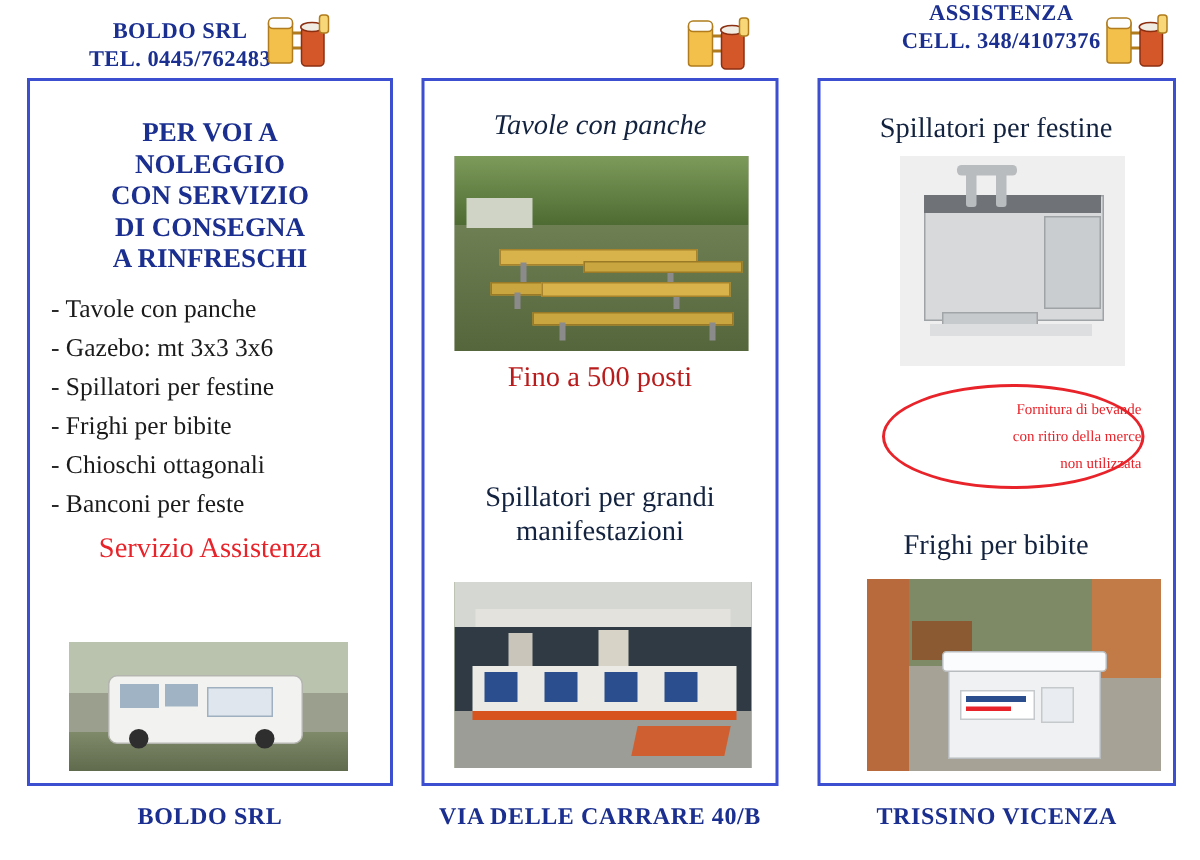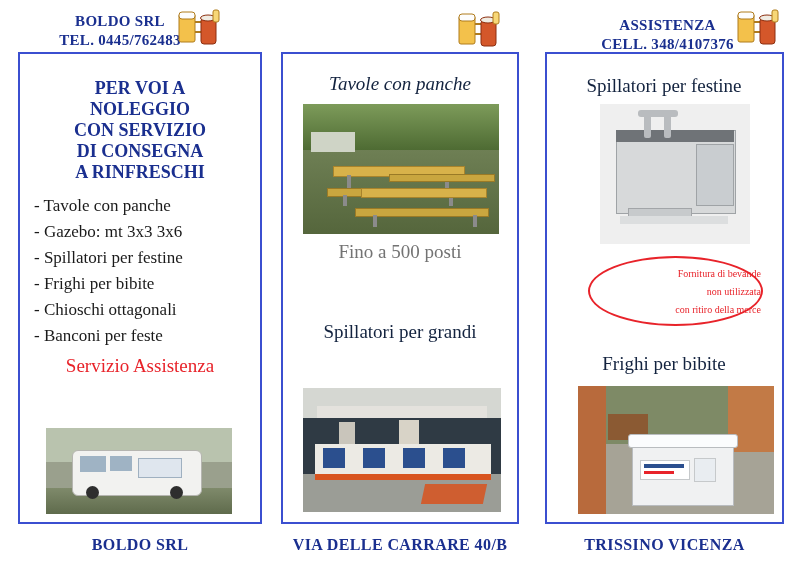--- a/index.html
+++ b/index.html
@@ -27,21 +27,21 @@
   .hdr{
     position:absolute;
     text-align:center;
     color:#1a2f8f;
     font-weight:bold;
     font-size:15px;
     line-height:19px;
     letter-spacing:.3px;
   }
   #hdr-left{left:20px;top:12px;width:200px;}
-  #hdr-right{left:560px;top:16px;width:215px;}
+  #hdr-right{left:560px;top:0;width:215px;}
 
   
   .mug{
     position:absolute;
     width:52px;height:40px;
   }
   #mug-left{left:175px;top:8px;}
   #mug-mid{left:455px;top:10px;}
   #mug-right{left:734px;top:8px;}
 
@@ -93,21 +93,21 @@
     line-height:23px;
   }
   .cap-dark{color:#13233f;}
 
   
   #photo-van{left:46px;top:428px;width:186px;height:86px;background:#9aa08d;}
 
   
   #cap-tavole{left:287px;top:72px;width:226px;font-style:italic;}
   #photo-tavole{left:303px;top:104px;width:196px;height:130px;}
-  #cap-fino{left:287px;top:240px;width:226px;color:#737373;}
+  #cap-fino{left:287px;top:240px;width:226px;color:#b91c1c;}
   #cap-spillatori-grandi{left:287px;top:320px;width:226px;}
   #photo-stand{left:303px;top:388px;width:198px;height:124px;}
 
   
   #cap-spillatori-festine{left:550px;top:74px;width:228px;}
   #photo-spillatore{left:600px;top:104px;width:150px;height:140px;background:#e9e9ea;}
   #cap-frighi{left:550px;top:352px;width:228px;}
   #photo-frigo{left:578px;top:386px;width:196px;height:128px;}
 
   
@@ -243,20 +243,21 @@
     <div class="benchrow" style="left:52px;top:104px;width:132px;height:7px;"></div>
     <div class="leg" style="left:70px;top:111px;width:4px;height:12px;"></div>
     <div class="leg" style="left:170px;top:111px;width:4px;height:12px;"></div>
     <div class="benchrow" style="left:86px;top:70px;width:104px;height:6px;"></div>
   </div>
 
   <div class="cap" id="cap-fino">Fino a 500 posti</div>
 
   <div class="cap cap-dark" id="cap-spillatori-grandi">
     <div>Spillatori per grandi</div>
+    <div>manifestazioni</div>
   </div>
 
   <div class="photo" id="photo-stand">
     <div style="position:absolute;left:0;right:0;top:0;height:30px;background:#d5d7d2;"></div>
     <div style="position:absolute;left:0;right:0;top:30px;height:56px;background:#2f3a44;"></div>
     <div style="position:absolute;left:0;right:0;top:86px;height:38px;background:#9b9d96;"></div>
     <div class="tent" style="left:14px;top:18px;width:170px;height:12px;"></div>
     <div style="position:absolute;left:12px;top:56px;width:176px;height:30px;background:#eceae4;"></div>
     <div class="stripe" style="left:12px;top:86px;width:176px;height:6px;"></div>
     <div style="position:absolute;left:20px;top:60px;width:22px;height:20px;background:#2b4f8e;"></div>
@@ -281,22 +282,22 @@
     <div style="position:absolute;left:96px;top:40px;width:36px;height:60px;background:#c9cdd0;border:1px solid #9fa3a6;"></div>
     <div class="tap" style="left:44px;top:10px;width:7px;height:24px;"></div>
     <div class="tap" style="left:64px;top:10px;width:7px;height:24px;"></div>
     <div style="position:absolute;left:38px;top:6px;width:40px;height:7px;background:#b9bcbf;border-radius:3px;"></div>
     <div style="position:absolute;left:28px;top:104px;width:62px;height:8px;background:#c7cacc;border:1px solid #a2a5a8;"></div>
     <div style="position:absolute;left:20px;top:112px;width:108px;height:8px;background:#dcdedf;"></div>
   </div>
 
   <div id="stamp">
     <div>Fornitura di bevande</div>
+    <div>con ritiro della merce</div>
     <div>non utilizzata</div>
-    <div>con ritiro della merce</div>
   </div>
 
   <div class="cap cap-dark" id="cap-frighi">Frighi per bibite</div>
 
   <div class="photo" id="photo-frigo">
     <div style="position:absolute;left:0;right:0;top:0;height:58px;background:#7e8a66;"></div>
     <div style="position:absolute;left:0;right:0;top:58px;bottom:0;background:#a6a396;"></div>
     <div style="position:absolute;left:0;top:0;width:28px;height:128px;background:#b86a3c;"></div>
     <div style="position:absolute;left:150px;top:0;width:46px;height:66px;background:#c27a46;"></div>
     <div style="position:absolute;left:30px;top:28px;width:40px;height:26px;background:#8b5a33;"></div>

